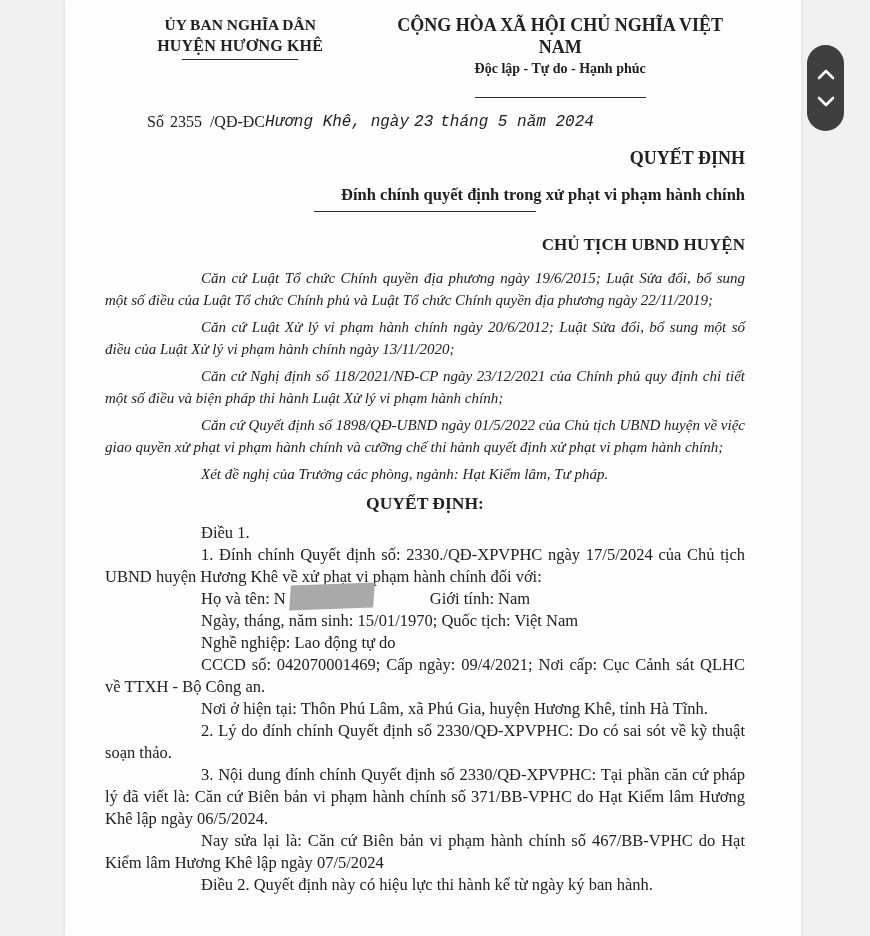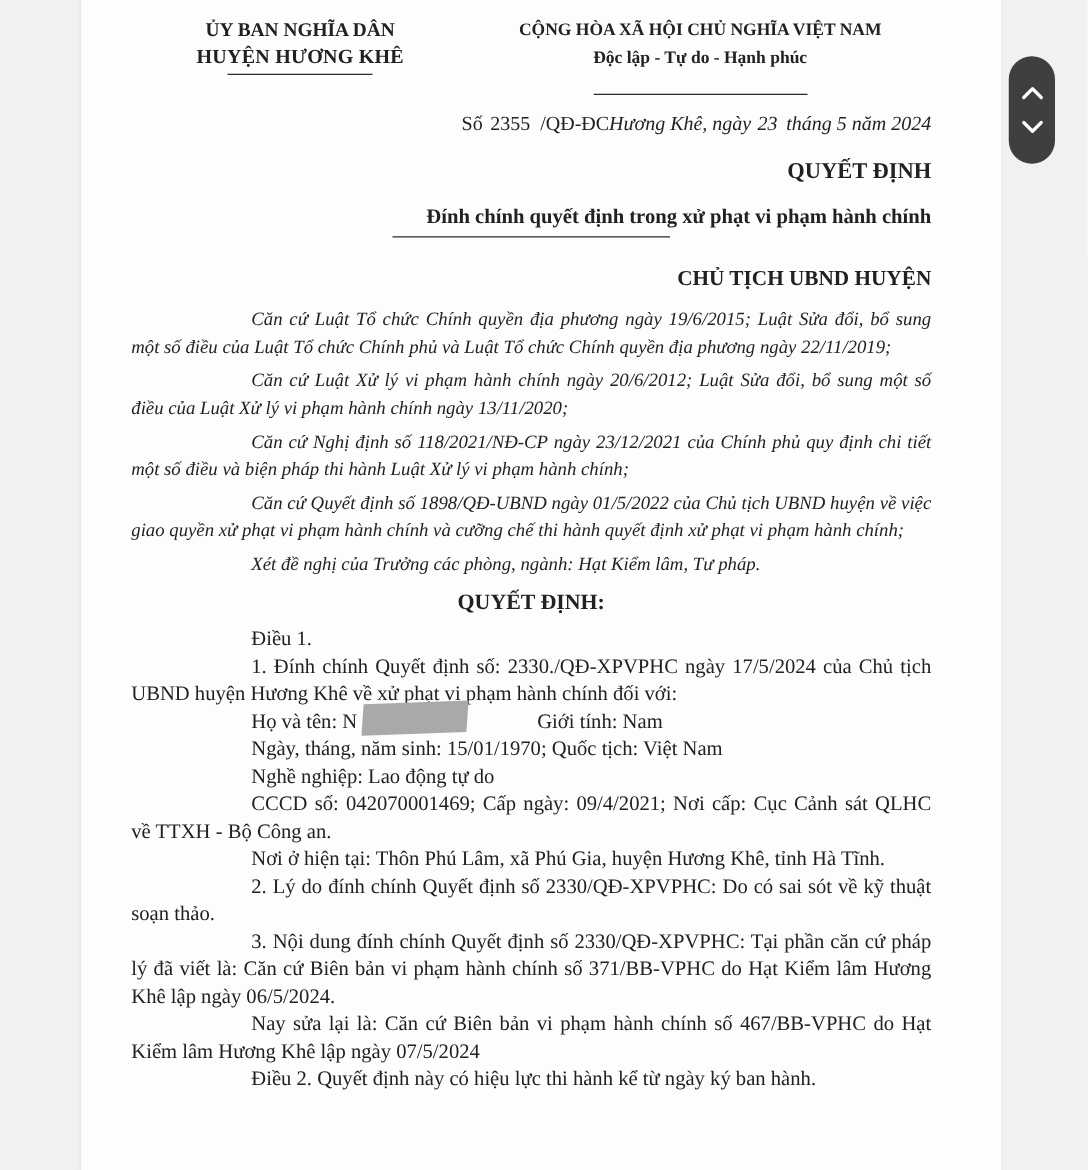--- a/index.html
+++ b/index.html
@@ -23,28 +23,28 @@
     padding: 14px 56px 0 40px;
   }
 
   
   .hdr { display: flex; justify-content: space-between; align-items: flex-start; }
   .org-col { width: 272px; text-align: center; }
   .nat-col { width: 372px; text-align: center; }
   .org-l1 { font-weight: bold; font-size: 15.5px; line-height: 21px; }
   .org-l2 { font-weight: bold; font-size: 16px; line-height: 21px; letter-spacing: 0.2px; }
   .org-rule { width: 116px; border-top: 1.5px solid #2a2a2a; margin: 3px auto 0; }
-  .nat-l1 { font-weight: bold; font-size: 14px; line-height: 22px; text-align: center; }
+  .nat-l1 { font-weight: bold; font-size: 18px; line-height: 22px; text-align: center; }
   .nat-l2 { font-weight: bold; font-size: 14px; line-height: 21px; display: inline-block;
             border-bottom: 1.5px solid #2a2a2a; padding-bottom: 18px; }
 
-  .meta-row { display: flex; justify-content: flex-end; margin-top: 15px; }
+  .meta-row { display: flex; justify-content: flex-start; margin-top: 15px; }
   .doc-no { font-size: 16px; margin-left: 42px; }
   .doc-no .num { padding: 0 8px 0 6px; }
-  .place-date { font-style: italic; font-size: 16px; }
+  .place-date { font-style: italic; font-size: 16px; font-family: Liberation Mono, monospace; }
   .place-date .day { padding: 0 7px 0 5px; }
 
   
   .title-block { text-align: right; margin-top: 16px; }
   .title-main { font-weight: bold; font-size: 18px; line-height: 23px; }
   .title-sub  { font-weight: bold; font-size: 16.5px; line-height: 22px; margin-top: 14px; }
   .title-rule { width: 222px; border-top: 1.5px solid #2a2a2a; margin: 5px auto 0; }
   .authority  { font-weight: bold; font-size: 17px; line-height: 23px; margin-top: 21px; }
 
   

